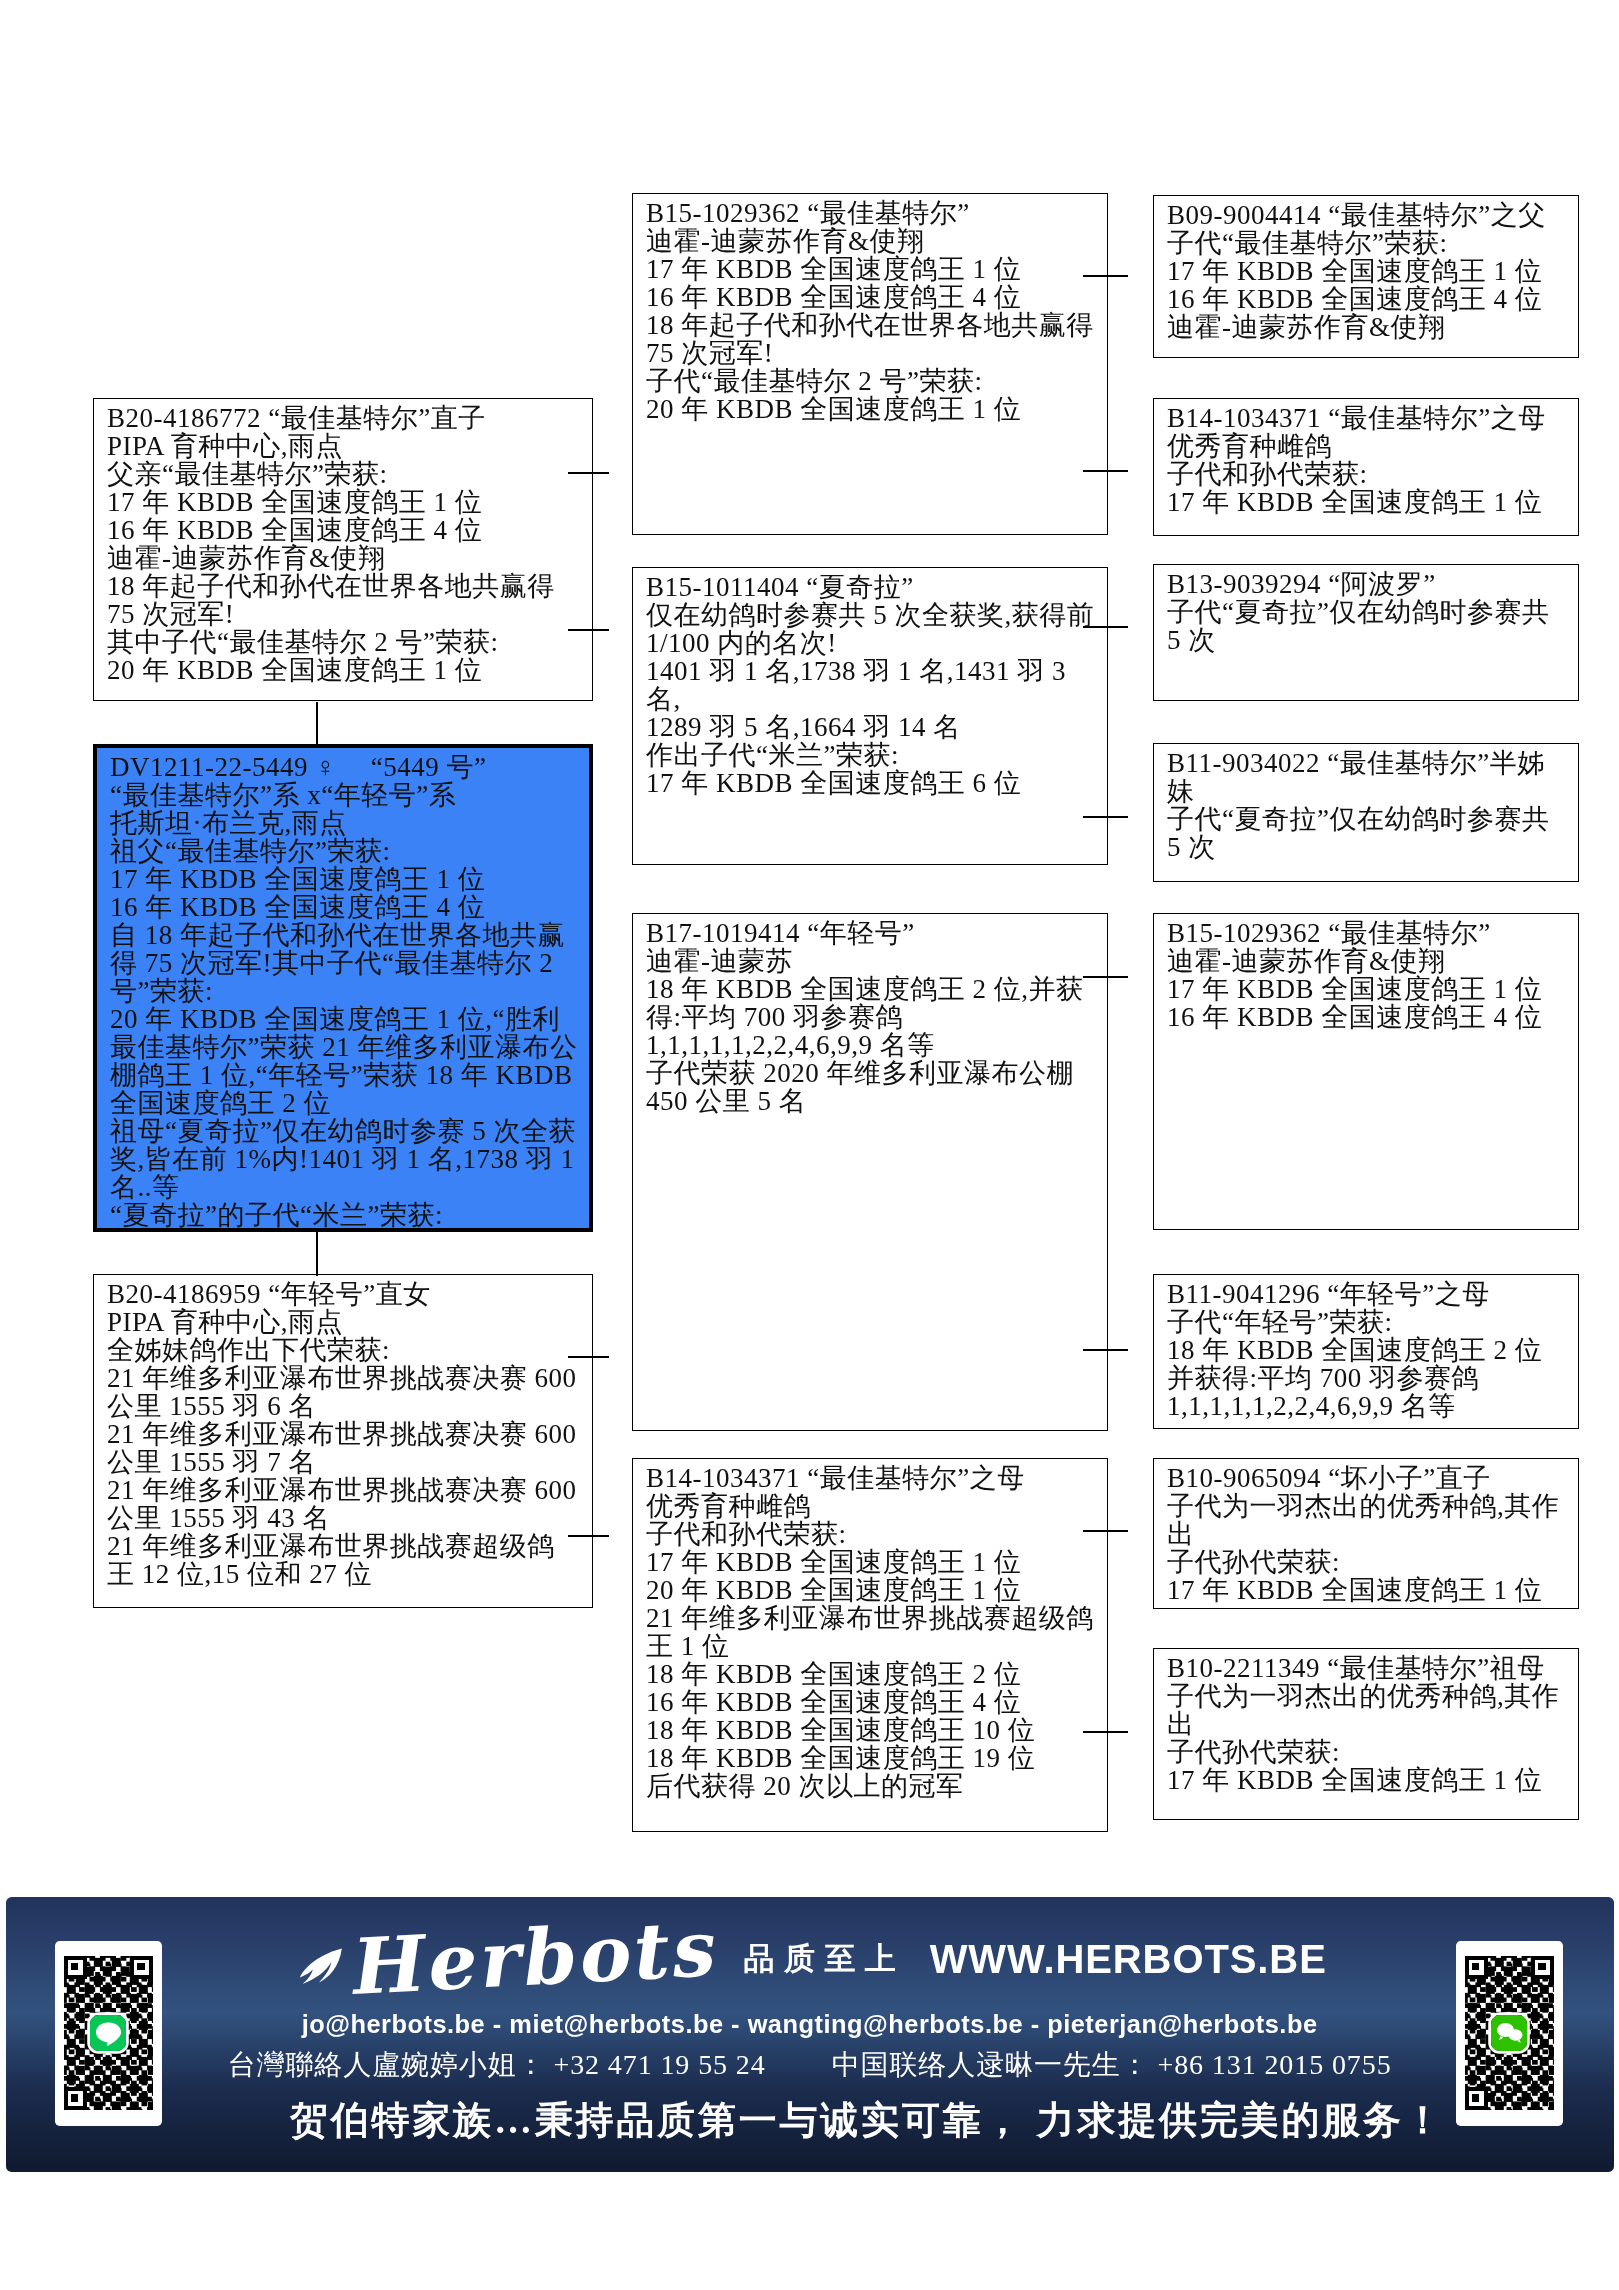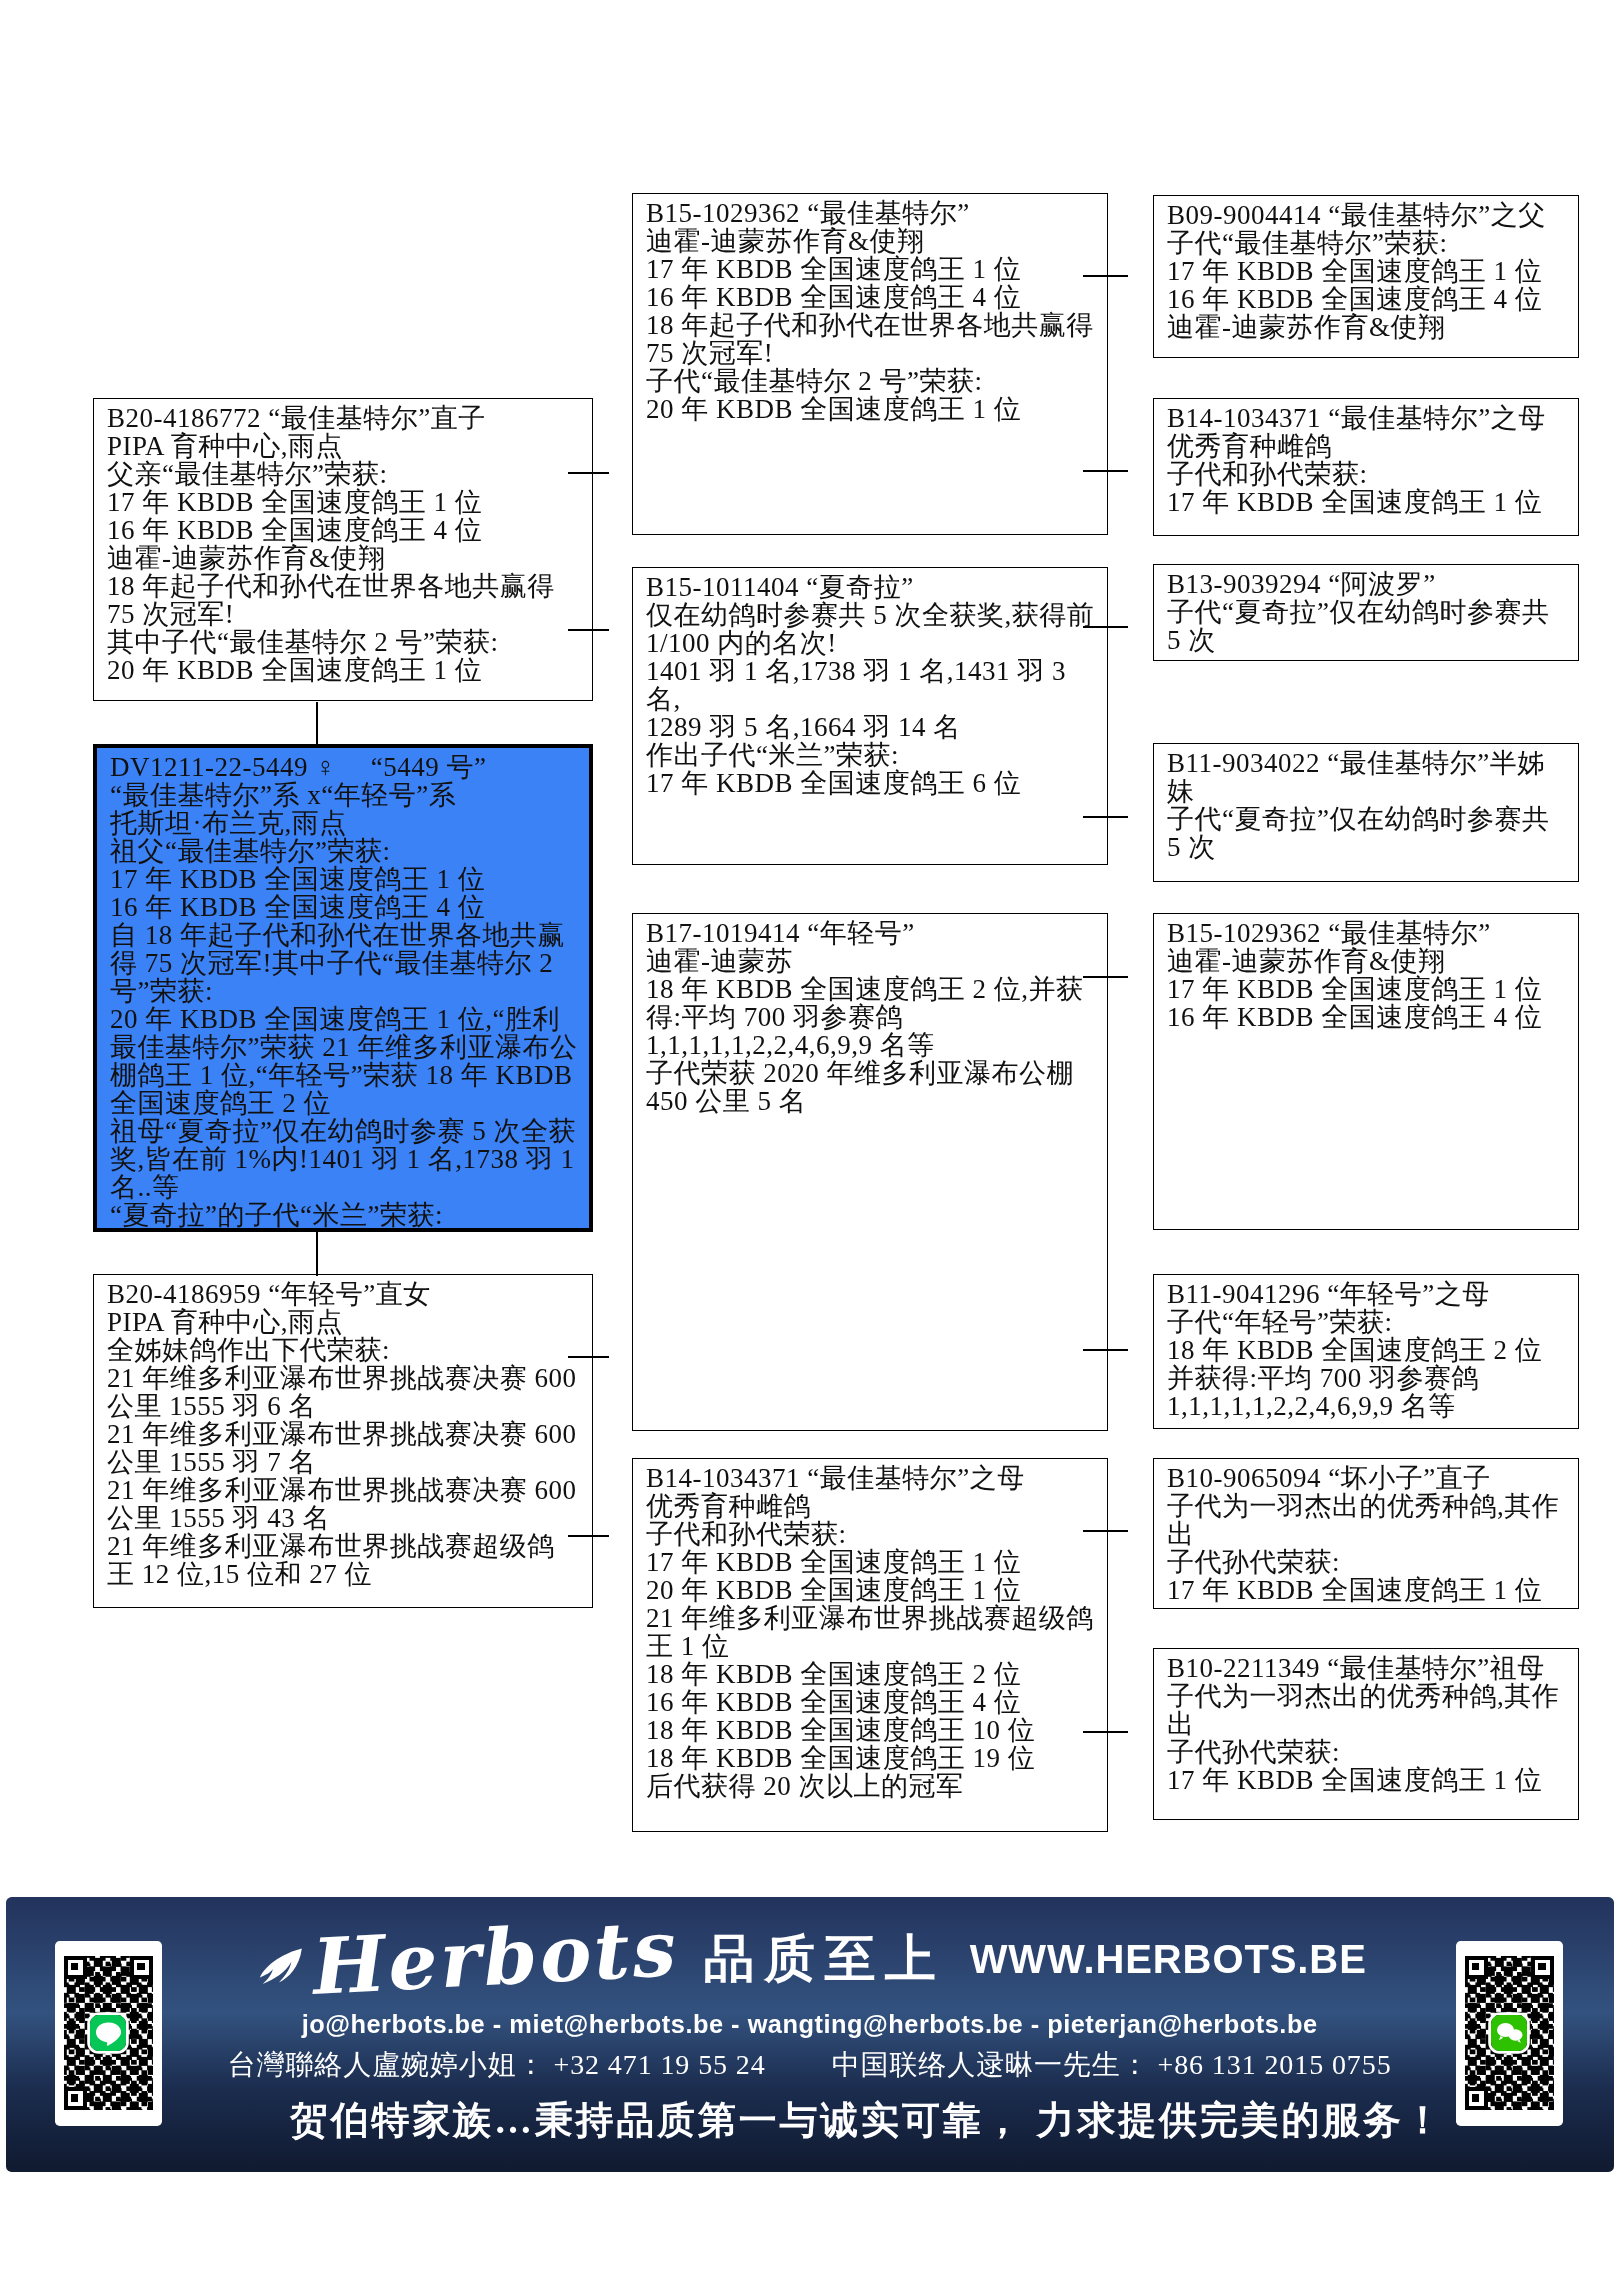--- a/index.html
+++ b/index.html
@@ -51,21 +51,21 @@
     position:absolute; left:50%; top:50%; width:36px; height:36px;
     transform:translate(-50%,-50%); border-radius:8.5px; overflow:hidden;
     box-shadow:0 0 0 2.8px #fff;
   }
   .brand-row { position:absolute; left:169px; right:169px; top:17px; height:90px;
     display:flex; align-items:center; justify-content:center; gap:24.5px; white-space:nowrap; }
   .brand-script {
     font-family:"DejaVu Serif","Liberation Serif",serif; font-style:italic; font-weight:bold;
     font-size:77px; letter-spacing:2.8px; transform:rotate(-3deg); display:inline-block;
   }
-  .brand-cjk { font-family:Liberation Sans, sans-serif; font-size:51px; letter-spacing:9.4px; font-weight:600; }
+  .brand-cjk { font-family:Liberation Sans, sans-serif; font-size:31px; letter-spacing:9.4px; font-weight:600; }
   .brand-url { font-weight:800; font-size:40px; letter-spacing:0.9px; }
   .email-row { position:absolute; left:169px; right:169px; top:113px; text-align:center;
     font-weight:bold; font-size:25.4px; letter-spacing:0.5px; }
   .contact-row { position:absolute; left:169px; right:169px; top:149px; text-align:center;
     font-size:28px; font-family:"Liberation Serif",serif; letter-spacing:0.9px; white-space:nowrap; }
   .contact-row .gap { display:inline-block; width:66px; }
   .slogan-row { position:absolute; left:169px; right:169px; top:198px; text-align:right;
     font-family:"Liberation Serif",serif; font-weight:bold; font-size:38px; letter-spacing:2.8px; white-space:nowrap; }
   .feather { margin-right:5.6px; transform:rotate(-8deg) translateY(-9.4px); }
 </style>
@@ -158,21 +158,21 @@
       <div class="line">迪霍-迪蒙苏作育&amp;使翔</div>
     </div>
 
   <div class="pbox" style="left:1128px; top:398px; width:426px; height:138px;">
       <div class="line">B14-1034371 “最佳基特尔”之母</div>
       <div class="line">优秀育种雌鸽</div>
       <div class="line">子代和孙代荣获:</div>
       <div class="line">17 年 KBDB 全国速度鸽王 1 位</div>
     </div>
 
-  <div class="pbox" style="left:1128px; top:564px; width:426px; height:97px;">
+  <div class="pbox" style="left:1128px; top:564px; width:426px; height:137px;">
       <div class="line">B13-9039294 “阿波罗”</div>
       <div class="line">子代“夏奇拉”仅在幼鸽时参赛共 5 次</div>
     </div>
 
   <div class="pbox" style="left:1128px; top:743px; width:426px; height:139px;">
       <div class="line">B11-9034022 “最佳基特尔”半姊妹</div>
       <div class="line">子代“夏奇拉”仅在幼鸽时参赛共 5 次</div>
     </div>
 
   <div class="pbox" style="left:1128px; top:913px; width:426px; height:317px;">

